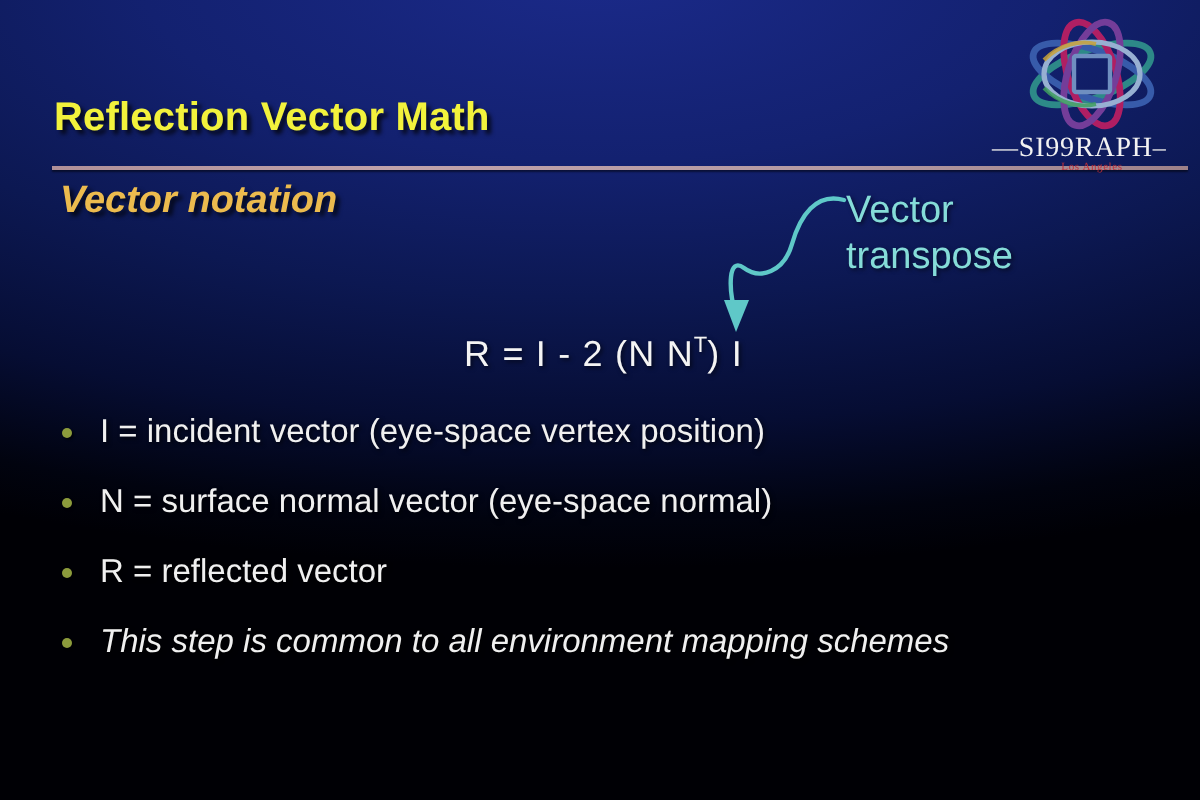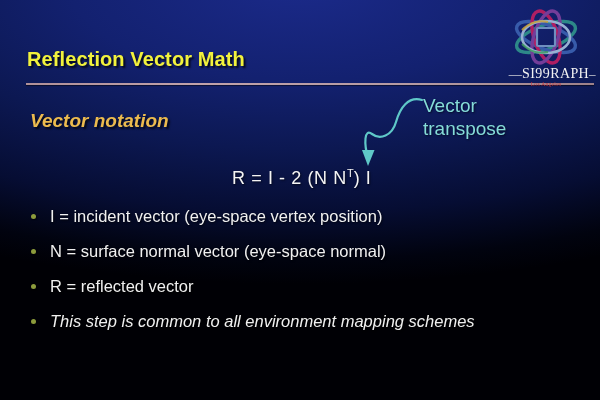--- a/index.html
+++ b/index.html
@@ -37,21 +37,21 @@
     width: 568px;
     height: 2px;
     background: linear-gradient(to right, #b09098 0%, #c0a2aa 30%, #b49aa2 70%, #9d8189 100%);
     box-shadow: 0 1px 1px rgba(0,0,0,0.5);
   }
 
   
   #subhead {
     position: absolute;
     left: 30px;
-    top: 110px;
+    top: 90px;
     font-size: 19px;
     font-weight: bold;
     font-style: italic;
     color: #ecbb4e;
     text-shadow: 2px 2px 2px rgba(0,0,0,0.7);
     white-space: nowrap;
   }
 
   
   #formula {
@@ -135,21 +135,21 @@
     left: 8px;
     top: 0;
     width: 84px;
     height: 62px;
   }
   #logo-wordmark {
     position: absolute;
     left: 0;
     top: 60px;
     width: 100px;
-    text-align: right;
+    text-align: left;
     font-family: "Liberation Serif", serif;
     font-size: 14px;
     letter-spacing: 0.4px;
     color: #f2f2f2;
     white-space: nowrap;
   }
   .wm-dash {
     color: #e8e8e8;
     font-size: 13px;
   }

